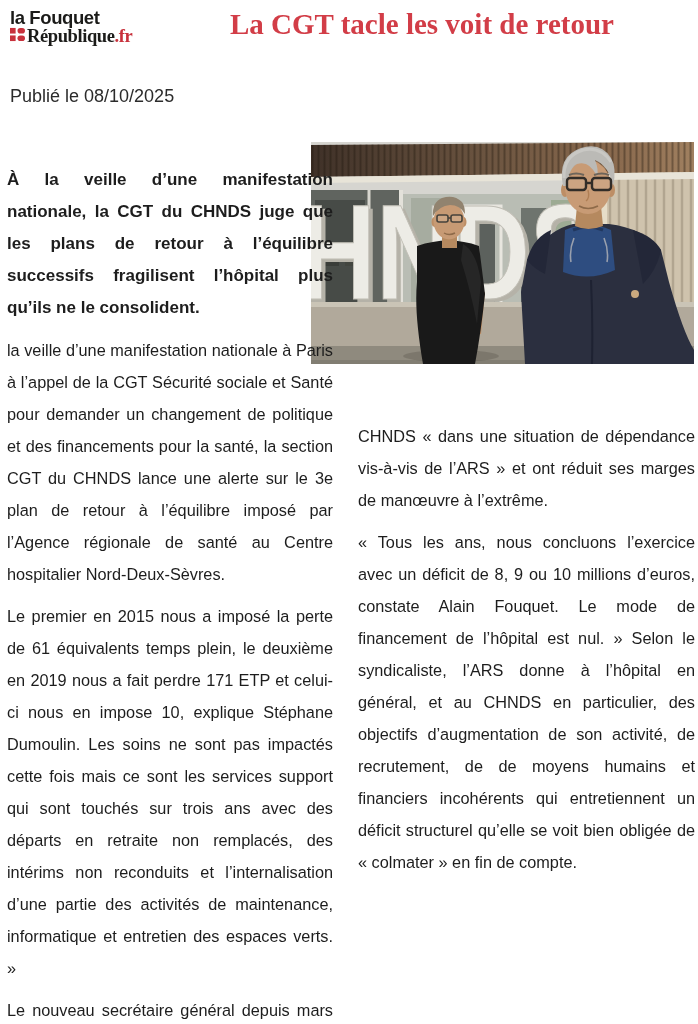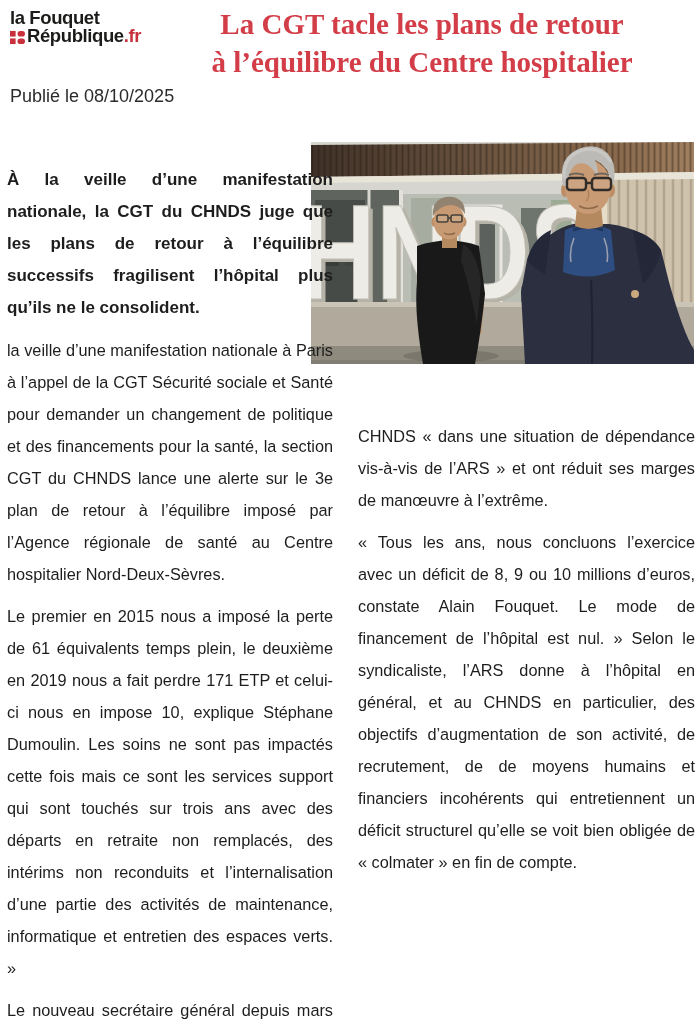--- a/index.html
+++ b/index.html
@@ -10,21 +10,21 @@
   .page{
     position:relative;width:698px;height:1024px;background:#ffffff;
     font-family:"Liberation Sans",sans-serif;color:#1d1d1d;overflow:hidden;
   }
   
   .logo{
     position:absolute;left:10px;top:9px;
     font-weight:bold;font-size:18.5px;line-height:18px;letter-spacing:-0.4px;
     color:#1b1b19;cursor:pointer;
   }
-  .logo .line2{display:flex;align-items:flex-end;}
+  .logo .line2{display:flex;align-items:flex-start;font-family:Liberation Serif, serif;}
   .logo .mark{width:15px;height:15px;margin-right:2px;flex:0 0 auto;}
   .logo .fr{color:var(--accent);}
   .published{
     position:absolute;left:10px;top:86px;
     font-size:18px;color:#2b2b2b;
   }
   .headline{
     position:absolute;left:148px;top:6px;width:548px;margin:0;
     font-family:"Liberation Serif",serif;font-weight:700;
     font-size:29px;line-height:37.5px;text-align:center;
@@ -62,22 +62,21 @@
         <rect x="8" y="9" width="8" height="6" rx="3" fill="#c8313c"></rect>
       </svg>
       <span>République</span>
         <span class="fr">.fr</span>
     </div>
   </div>
 
   <div class="published">Publié le 08/10/2025</div>
 
   <h1 class="headline">
-    <span>La CGT tacle les plans de retour</span>
-    <span>à l’équilibre du Centre hospitalier</span>
+    <span>La CGT tacle les voit de retour</span>
   </h1>
 
   <div class="photo">
     <svg viewBox="0 0 383 222" width="383" height="222" aria-hidden="true">
       <defs>
         <linearGradient id="wood" x1="0" y1="0" x2="1" y2="0">
           <stop offset="0" stop-color="#3f3128"></stop>
           <stop offset="0.45" stop-color="#6b5440"></stop>
           <stop offset="0.8" stop-color="#8a6a4e"></stop>
           <stop offset="1" stop-color="#a08060"></stop>

